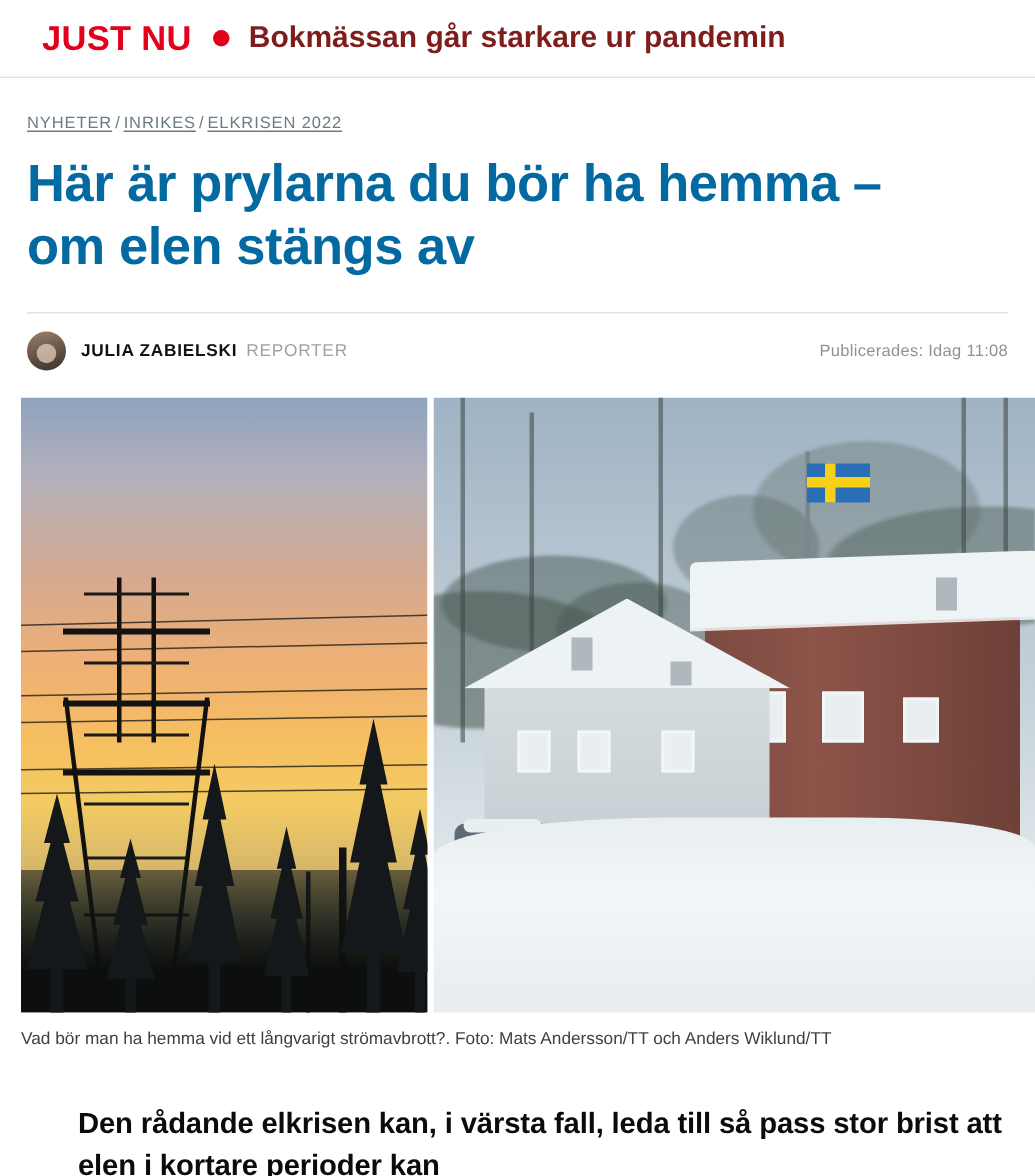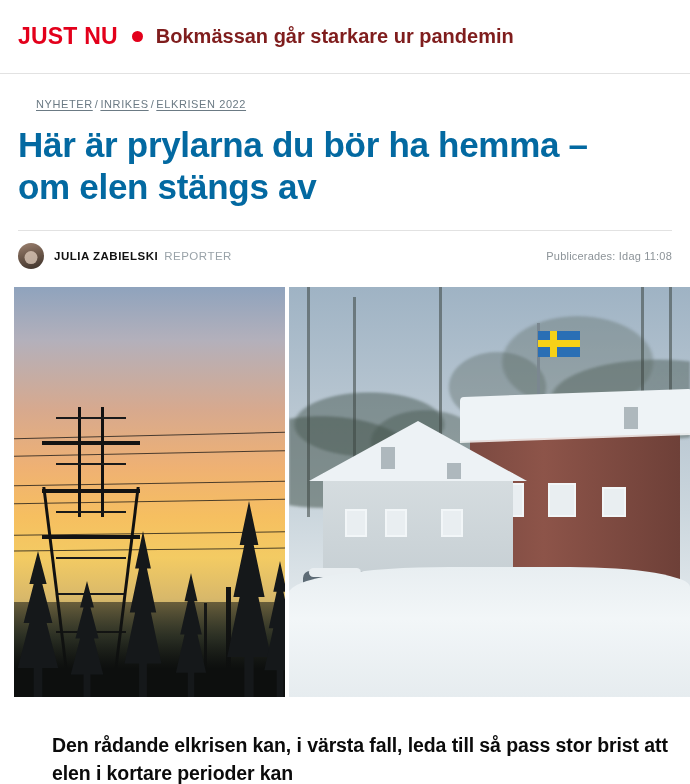--- a/index.html
+++ b/index.html
@@ -9,22 +9,22 @@
     background: #ffffff;
     font-family: "Liberation Sans", sans-serif;
     overflow: hidden;
   }
   .page { position: relative; width: 690px; height: 784px; background:#fff; }
 
   
   .breaking-bar {
     display: flex;
     align-items: center;
-    height: 74px;
-    padding: 0 18px;
+    height: 52px;
+    padding: 0 28px;
     border-bottom: 1px solid #e2e2e2;
   }
   .breaking-label {
     color: #e3001b;
     font-weight: 700;
     font-size: 23px;
     letter-spacing: 0.2px;
     margin-right: 14px;
     font-family: "Liberation Sans", sans-serif;
   }
@@ -36,21 +36,21 @@
   }
   .breaking-text {
     font-size: 20px;
     color: #7f1d1d;
     font-weight: 700;
   }
 
   
   .article { padding: 24px 0 0 0; }
   .kicker {
-    padding: 0 36px;
+    padding: 0 18px;
     font-size: 11px;
     letter-spacing: 0.6px;
     color: #6b7a84;
     text-transform: uppercase;
     margin-bottom: 14px;
   }
   .kicker a {
     color: #6b7a84;
     text-decoration: underline;
     text-underline-offset: 2px;
@@ -355,17 +355,18 @@
           <div class="window" style="left:118px; top:36px; width:22px; height:28px;"></div>
         </div>
         <div class="chimney" style="left:92px; bottom:228px;"></div>
         <div class="chimney" style="left:158px; bottom:218px; height:16px;"></div>
 
         <div class="car"></div>
         <div class="snowdrift"></div>
       </div>
     </div>
 
+    <div class="caption">Vad bör man ha hemma vid ett långvarigt strömavbrott?. Foto: Mats Andersson/TT och Anders Wiklund/TT</div>
 
     <p class="lead">Den rådande elkrisen kan, i värsta fall, leda till så pass stor brist att elen i kortare perioder kan</p>
 
   </div>
 </div>
 
 </body></html>

